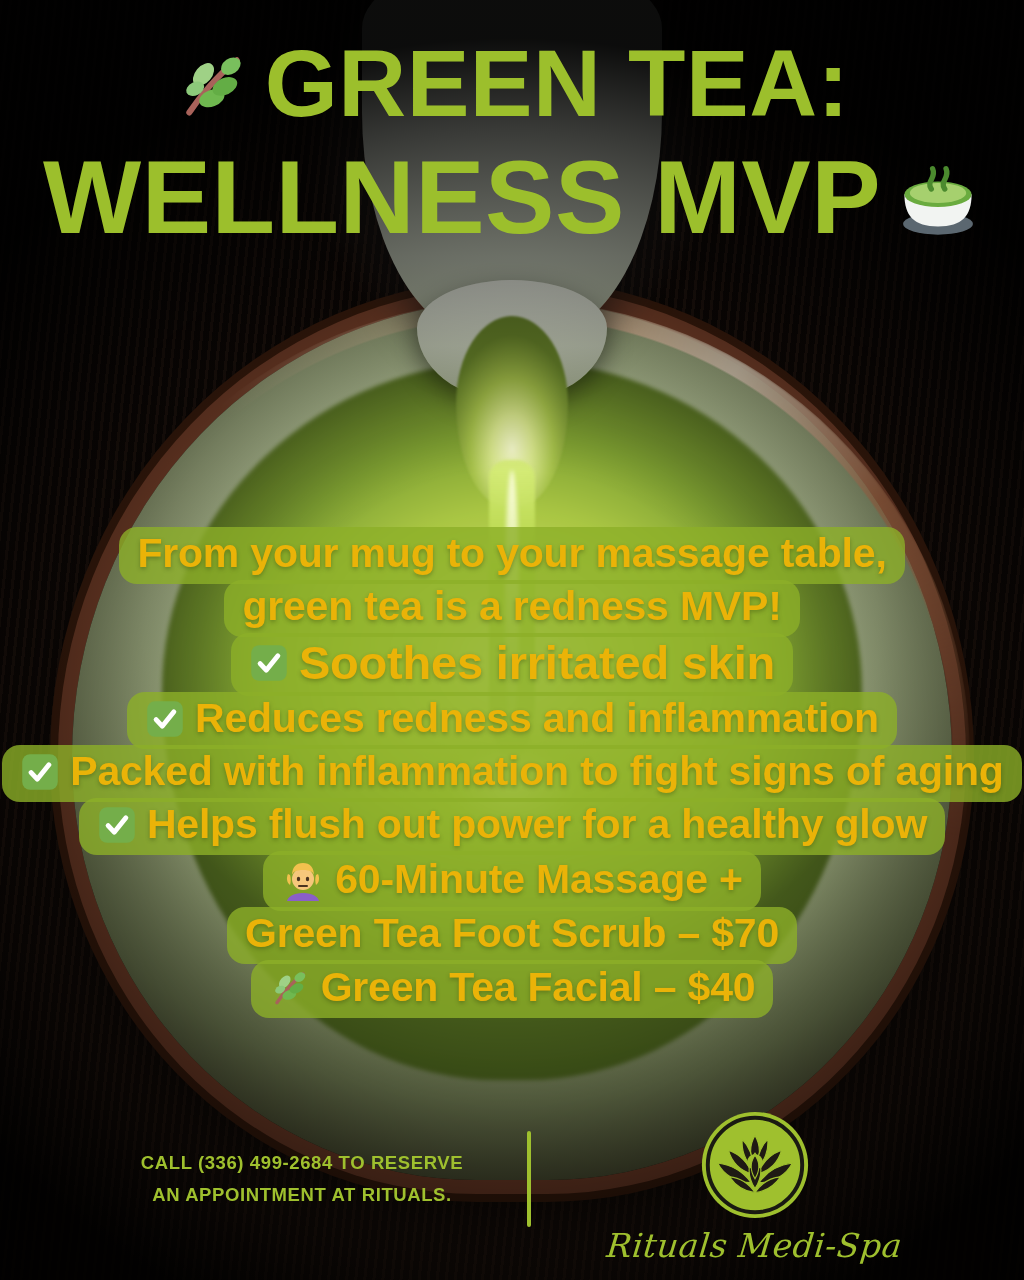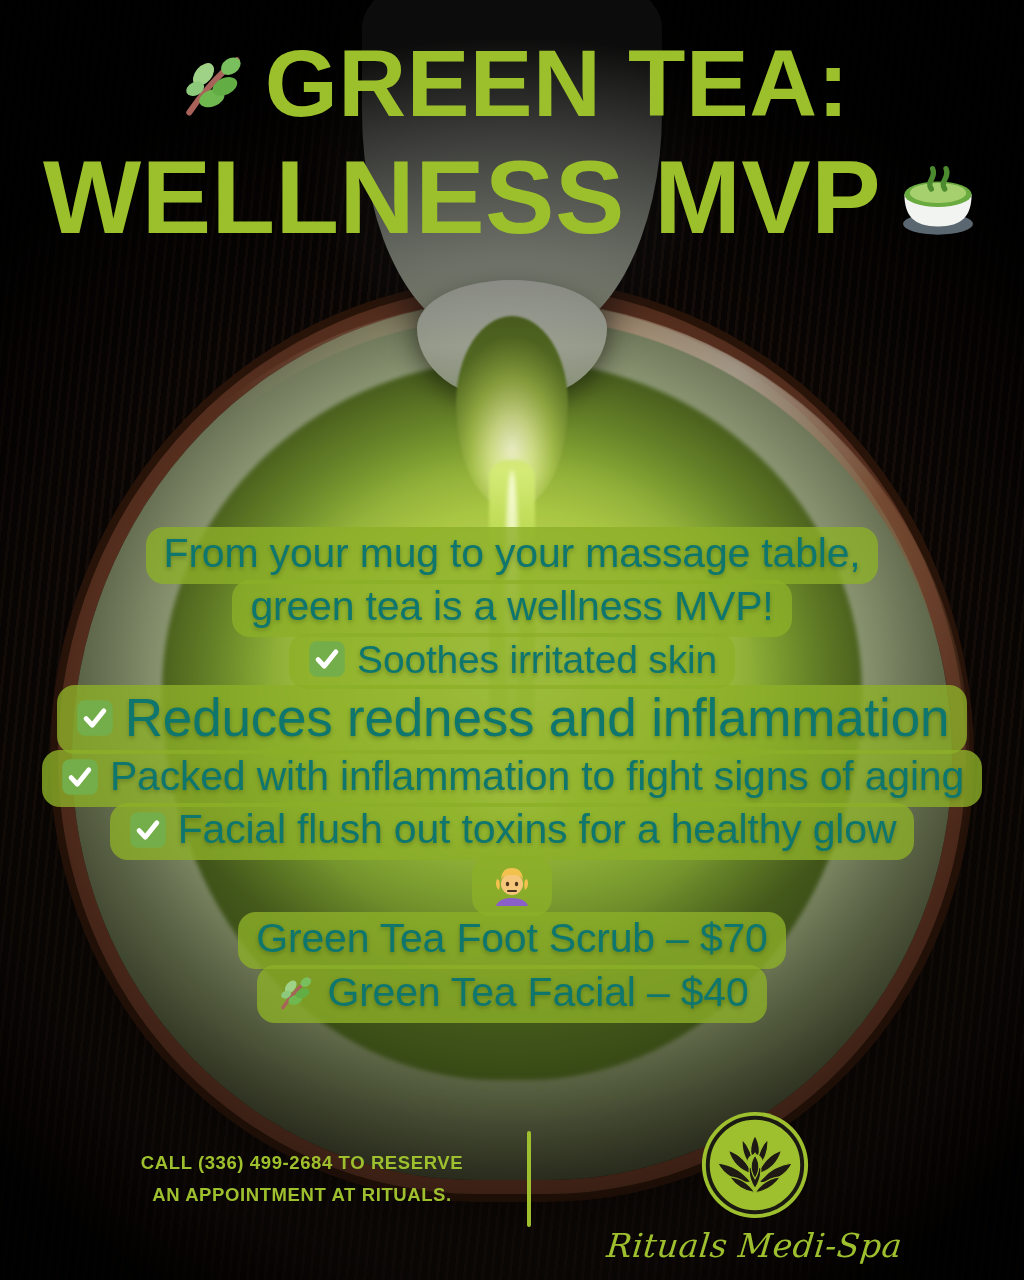--- a/index.html
+++ b/index.html
@@ -150,30 +150,30 @@
     text-align:center;
     margin:0;
     line-height:1.0;
   }
   .line .hl{
     display:inline-flex;
     align-items:center;
     gap:10px;
     background:rgba(140,175,40,.80);
     border-radius:18px;
-    color:#0f766e;
-    font-weight:400;
+    color:#eab308;
+    font-weight:700;
     padding:6px 18px 10px;
     letter-spacing:-.2px;
     white-space:nowrap;
     text-shadow:0 2px 4px rgba(40,55,10,.35);
   }
   .l1 .hl, .l2 .hl{ font-size:41px; }
-  .l3 .hl{ font-size:39px; }
-  .l4 .hl{ font-size:53px;text-align:center; }
+  .l3 .hl{ font-size:47px; }
+  .l4 .hl{ font-size:41px;text-align:center; }
   .l5 .hl{ font-size:41px; }
   .l6 .hl{ font-size:41px; }
   .l7 .hl{ font-size:40px; }
   .l8 .hl, .l9 .hl, .l10 .hl{ font-size:41px; }
 
   .line + .line{ margin-top:-4px; }
 
   
   .footer{
     position:absolute; left:8px; right:0; bottom:26px;
@@ -276,21 +276,21 @@
   <div class="body-block">
 
     <div class="line l1">
       <span class="hl">
         <span>From your mug to your massage table,</span>
       </span>
     </div>
 
     <div class="line l2">
       <span class="hl">
-        <span>green tea is a wellness MVP!</span>
+        <span>green tea is a redness MVP!</span>
       </span>
     </div>
 
     <div class="line l3">
       <span class="hl">
         <span class="emoji">
           <svg width="40" height="40" viewBox="0 0 36 36" aria-hidden="true">
             <rect x="2" y="2" width="32" height="32" rx="7" fill="#74ae4a"></rect>
             <path d="M10 18.5 L15.5 24.5 L26 11.5" stroke="#ffffff" stroke-width="4.4" fill="none" stroke-linecap="round" stroke-linejoin="round"></path>
           </svg>
@@ -324,39 +324,40 @@
     </div>
 
     <div class="line l6">
       <span class="hl">
         <span class="emoji">
           <svg width="40" height="40" viewBox="0 0 36 36" aria-hidden="true">
             <rect x="2" y="2" width="32" height="32" rx="7" fill="#74ae4a"></rect>
             <path d="M10 18.5 L15.5 24.5 L26 11.5" stroke="#ffffff" stroke-width="4.4" fill="none" stroke-linecap="round" stroke-linejoin="round"></path>
           </svg>
         </span>
-        <span>Facial flush out toxins for a healthy glow</span>
+        <span>Helps flush out power for a healthy glow</span>
       </span>
     </div>
 
 
     <div class="line l8">
       <span class="hl">
         <span class="emoji">
           <svg width="44" height="44" viewBox="0 0 44 44" aria-hidden="true">
             <path d="M22 36 C12 36 7 40 6 44 L38 44 C37 40 32 36 22 36 Z" fill="#8a5fc8"></path>
             <circle cx="22" cy="22" r="11" fill="#f6c77b"></circle>
             <path d="M11 19 C11 10 15 6 22 6 C29 6 33 10 33 19 C33 15 29 13 22 13 C15 13 11 15 11 19 Z" fill="#f2c14e"></path>
             <path d="M7 17 C5 21 6 26 9 28 C10 25 10 21 9 18 Z" fill="#f2c14e"></path>
             <path d="M37 17 C39 21 38 26 35 28 C34 25 34 21 35 18 Z" fill="#f2c14e"></path>
             <ellipse cx="17.5" cy="22" rx="1.7" ry="2.2" fill="#4a3420"></ellipse>
             <ellipse cx="26.5" cy="22" rx="1.7" ry="2.2" fill="#4a3420"></ellipse>
             <path d="M18 29 L26 29" stroke="#4a3420" stroke-width="2" stroke-linecap="round"></path>
           </svg>
         </span>
+        <span>60-Minute Massage +</span>
       </span>
     </div>
 
     <div class="line l9">
       <span class="hl">
         <span>Green Tea Foot Scrub – $70</span>
       </span>
     </div>
 
     <div class="line l10">

